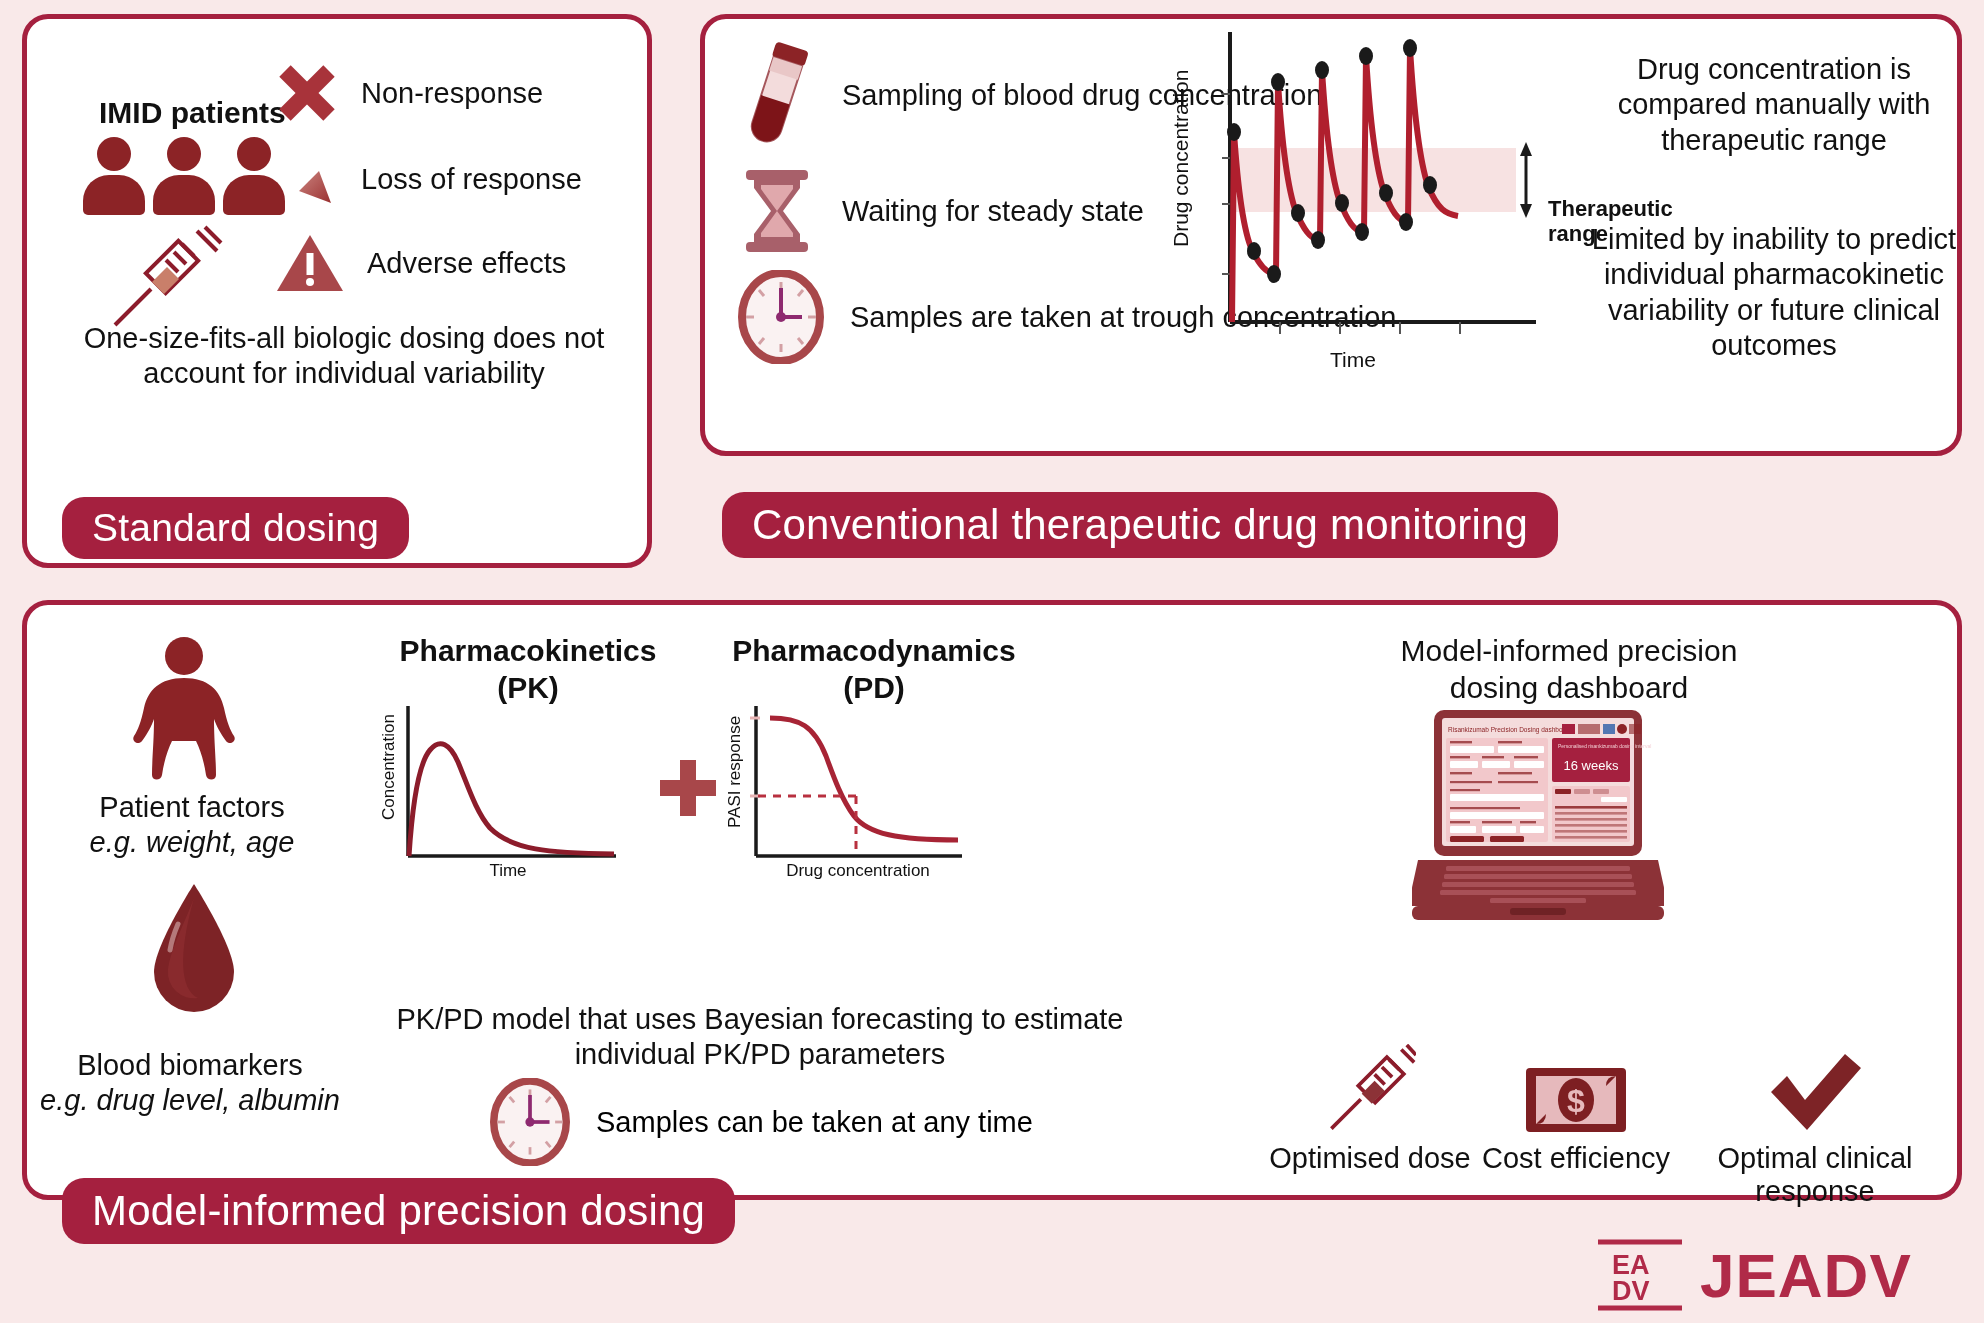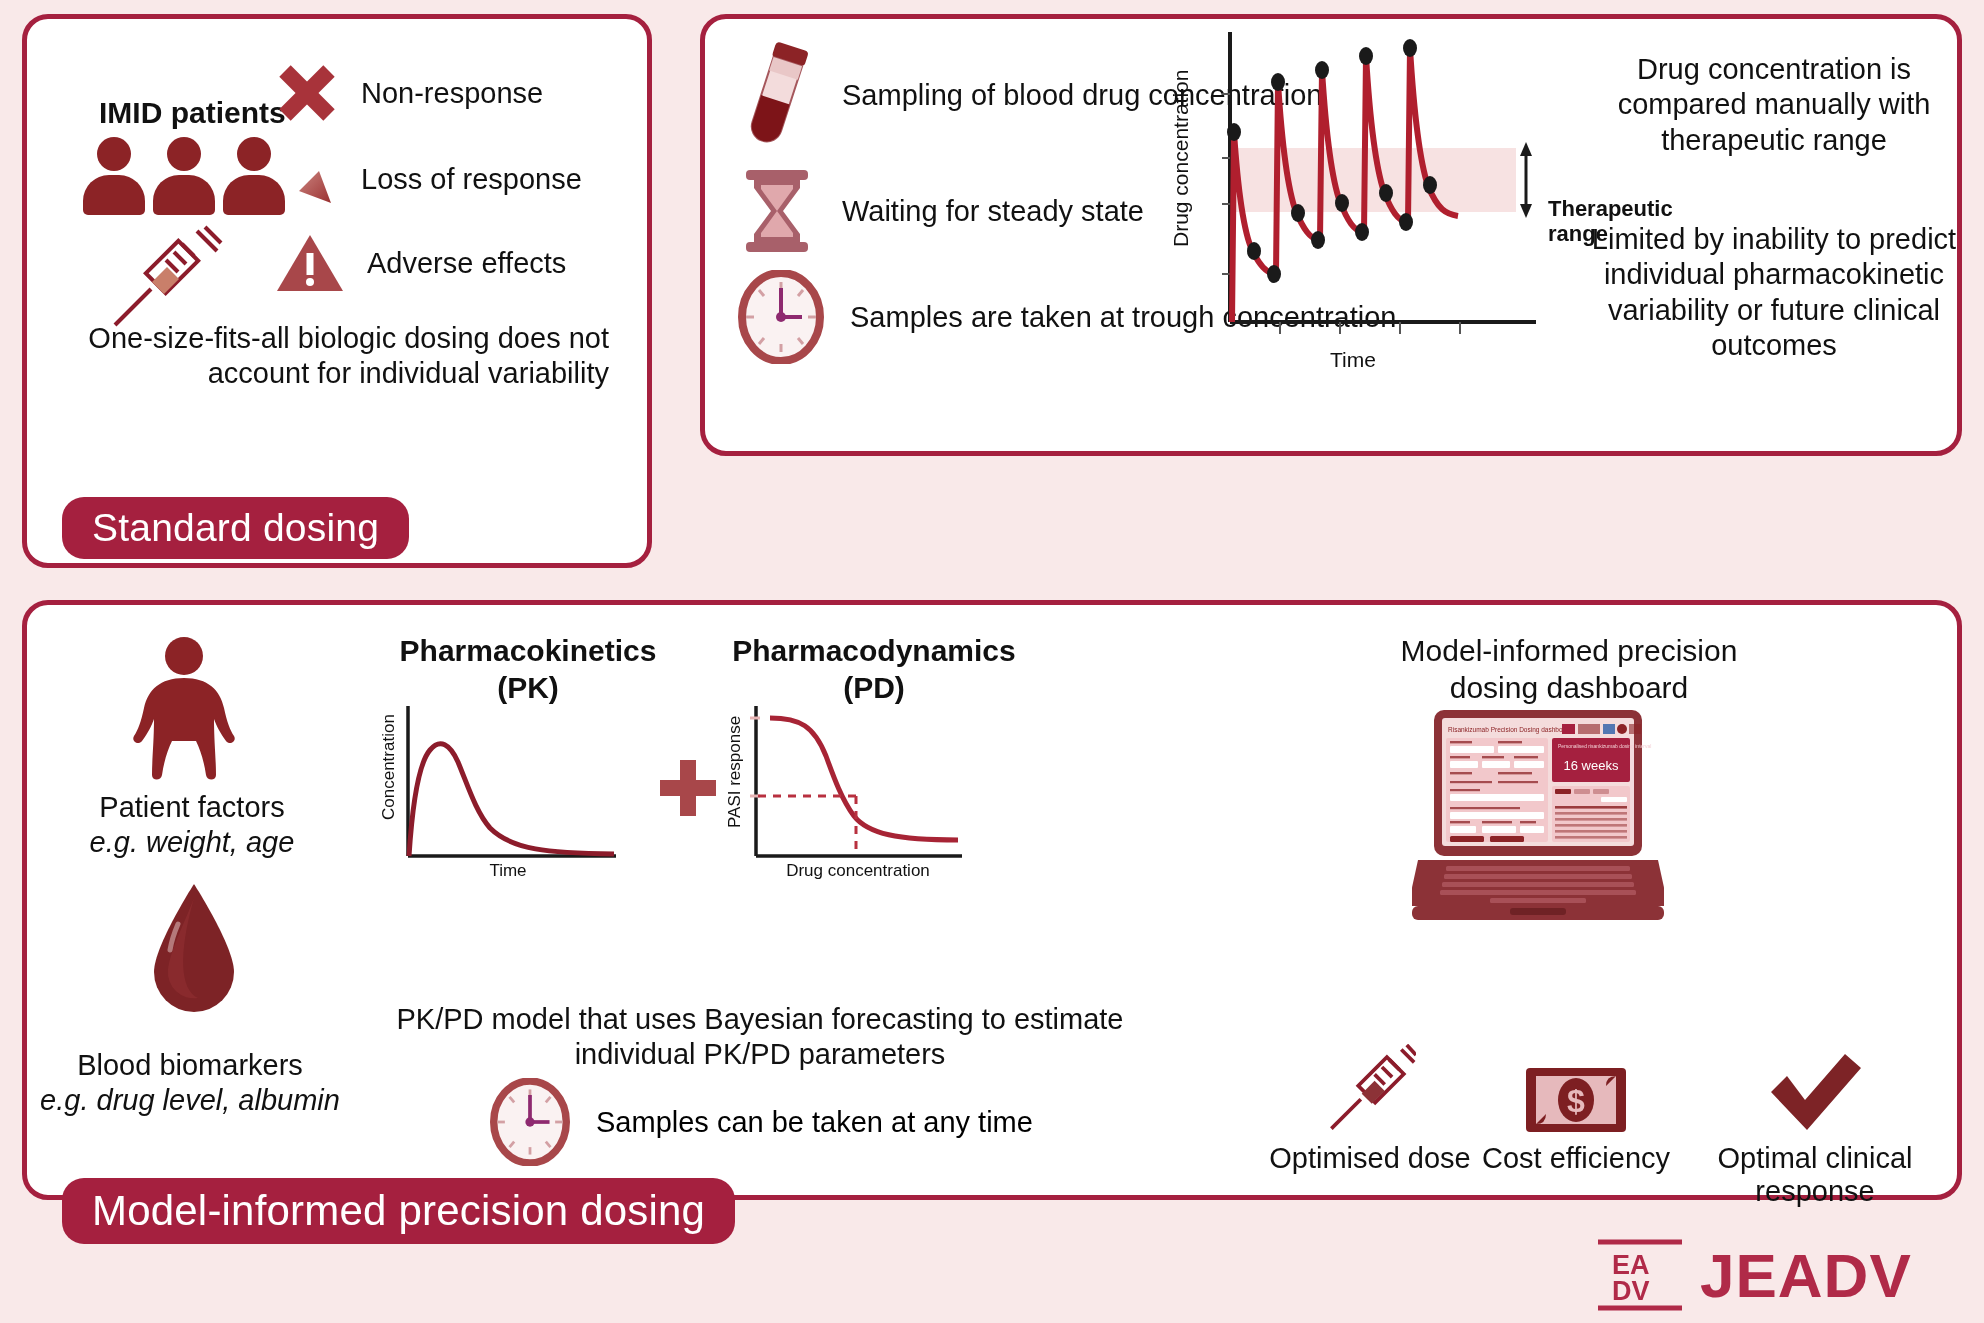--- a/index.html
+++ b/index.html
@@ -47,21 +47,21 @@
   #imid-title { left: 72px; top: 76px; font-size: 30px; font-weight: bold; }
   .person { position: absolute; width: 62px; height: 76px; }
   .person .head { position: absolute; left: 14px; top: 0; width: 34px; height: 34px;
                   border-radius: 50%; background: #8c2326; }
   .person .body { position: absolute; left: 0; top: 38px; width: 62px; height: 40px;
                   background: #8c2326; border-radius: 26px 26px 5px 5px; }
   #p1 { left: 56px;  top: 118px; }
   #p2 { left: 126px; top: 118px; }
   #p3 { left: 196px; top: 118px; }
 
-  #one-size { left: 36px; top: 302px; width: 546px; font-size: 29px; text-align: right; }
+  #one-size { left: 44px; top: 302px; width: 546px; font-size: 29px; }
 
   .row-icon-label { position: absolute; display: flex; align-items: center; gap: 22px; }
   #r-nonresp   { left: 248px; top: 42px;  }
   #r-loss      { left: 248px; top: 128px; }
   #r-adverse   { left: 248px; top: 212px; }
   .row-icon-label .lbl { font-size: 29px; color:#111; white-space: nowrap; }
 
   
   .feat { position: absolute; display: flex; align-items: center; gap: 26px; }
   #f-sampling { left: 738px; top: 40px;  }
@@ -267,20 +267,21 @@
       <polygon points="358,196 352,182 364,182" fill="#1a1a1a" stroke="none"></polygon>
     </g>
     <text x="20" y="225" transform="rotate(-90 20 225)" font-family="Liberation Sans, sans-serif" font-size="21" fill="#111">Drug concentration</text>
     <text x="185" y="345" text-anchor="middle" font-family="Liberation Sans, sans-serif" font-size="21" fill="#111">Time</text>
   </svg>
   <div class="txt bold" style="left:1548px;top:196px;width:120px;font-size:22px;line-height:1.15">Therapeutic<br>range</div>
 
   <div class="txt center" id="txt-compare">Drug concentration is compared manually with therapeutic range</div>
   <div class="txt center" id="txt-limited">Limited by inability to predict individual pharmacokinetic variability or future clinical outcomes</div>
 
+  <div class="banner" id="banner-conventional">Conventional therapeutic drug monitoring</div>
 
   <div class="panel" id="panel-mipd"></div>
 
   <svg id="patient-fig" width="124" height="150" viewBox="0 0 124 150">
     <circle cx="62" cy="20" r="19" fill="#8c2326"></circle>
     <path d="M62,42 c24,0 36,12 40,30 c3,14 6,22 10,28 c3,5 -4,10 -8,5 c-6,-8 -10,-16 -12,-22
              c0,22 2,40 2,56 c0,6 -9,6 -10,0 c-2,-14 -6,-26 -10,-34 l-24,0 c-4,8 -8,20 -10,34
              c-1,6 -10,6 -10,0 c0,-16 2,-34 2,-56 c-2,6 -6,14 -12,22 c-4,5 -11,0 -8,-5
              c4,-6 7,-14 10,-28 c4,-18 16,-30 40,-30 Z" fill="#8c2326"></path>
   </svg>

